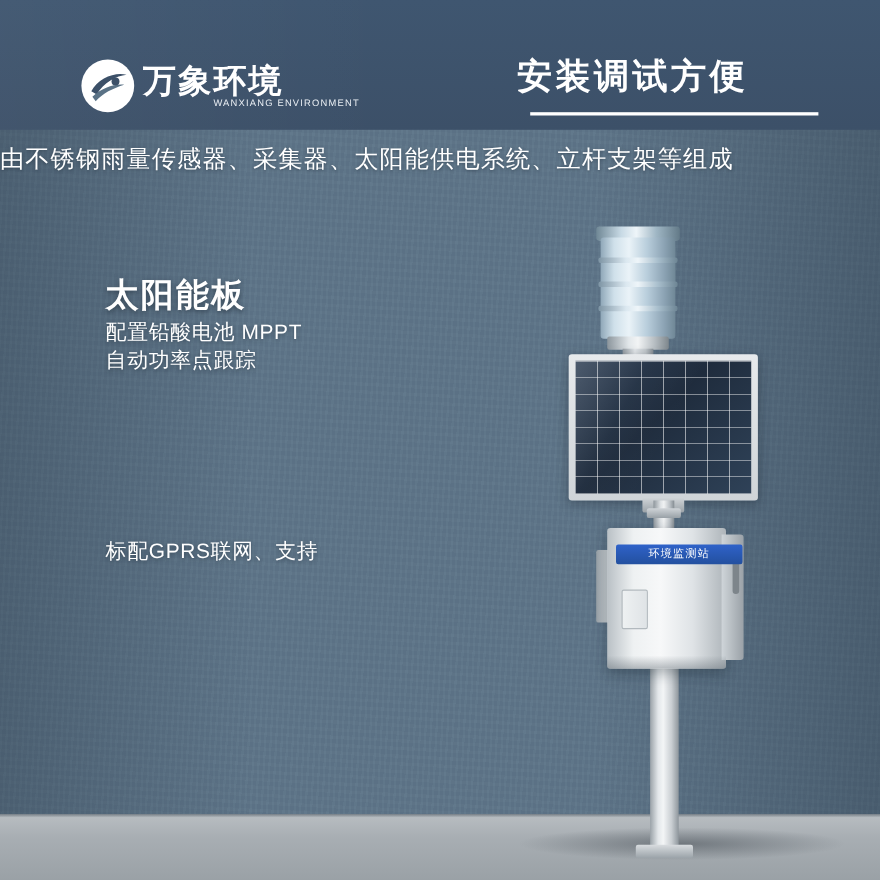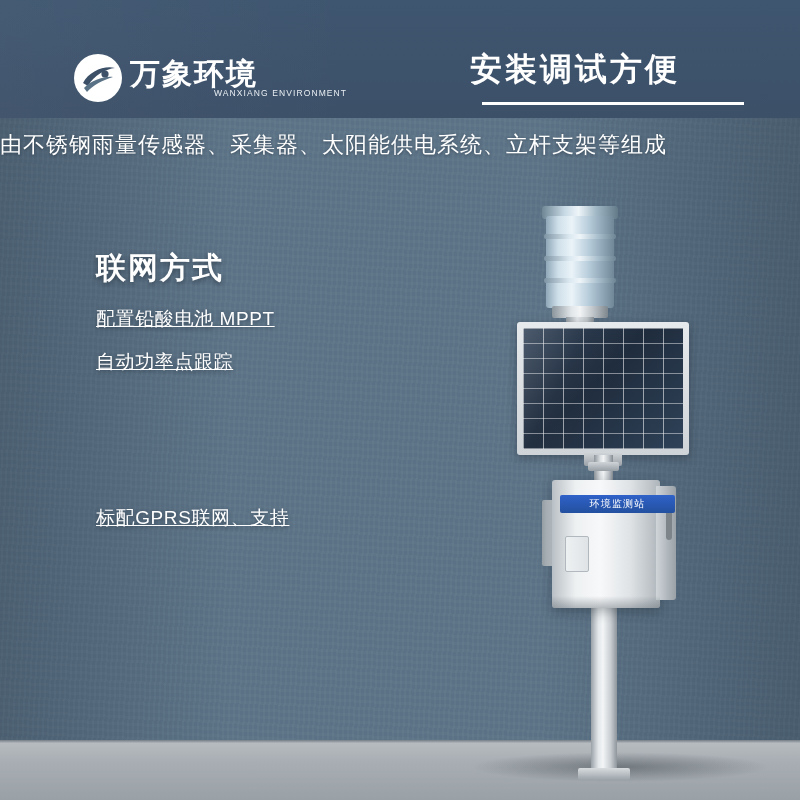--- a/index.html
+++ b/index.html
@@ -107,21 +107,20 @@
     letter-spacing: 2px;
     white-space: nowrap;
   }
   .logo-text-en {
     position: absolute;
     left: 122px; top: 38px;
     color: #e9eef3;
     font-size: 8.5px;
     letter-spacing: 1.1px;
     white-space: nowrap;
-    margin-left: 20px;
   }
 
   
   .subtitle {
     position: absolute;
     left: 0; top: 130px;
     width: 800px;
     text-align: left;
     color: #ffffff;
     font-size: 22px;
@@ -137,25 +136,23 @@
   }
   .feature-title {
     font-size: 30px;
     font-weight: bold;
     letter-spacing: 2px;
     text-shadow: 0 2px 5px rgba(18,28,38,0.5);
     white-space: nowrap;
   }
   .feature-line {
     font-size: 19px;
-    margin-top: 17px;
     letter-spacing: 0.6px;
     text-shadow: 0 1px 4px rgba(18,28,38,0.45);
     white-space: nowrap;
-    text-decoration: underline;
   }
   #feature-solar { top: 248px; }
   #feature-network { top: 488px; }
 
   
   .device {
     position: absolute;
     left: 470px; top: 200px;
     width: 300px; height: 580px;
   }
@@ -339,21 +336,21 @@
     <div class="logo-text-cn">万象环境</div>
     <div class="logo-text-en">WANXIANG ENVIRONMENT</div>
   </div>
 
   <div class="header-title">安装调试方便</div>
   <div class="header-underline"></div>
 
   <div class="subtitle">由不锈钢雨量传感器、采集器、太阳能供电系统、立杆支架等组成</div>
 
   <div class="feature" id="feature-solar">
-    <div class="feature-title">联网方式</div>
+    <div class="feature-title">太阳能板</div>
     <div class="feature-line">配置铅酸电池 MPPT</div>
     <div class="feature-line">自动功率点跟踪</div>
   </div>
 
   <div class="feature" id="feature-network">
     <div class="feature-line">标配GPRS联网、支持</div>
   </div>
 
   <div class="device">
     <div class="pole-lower"></div>

